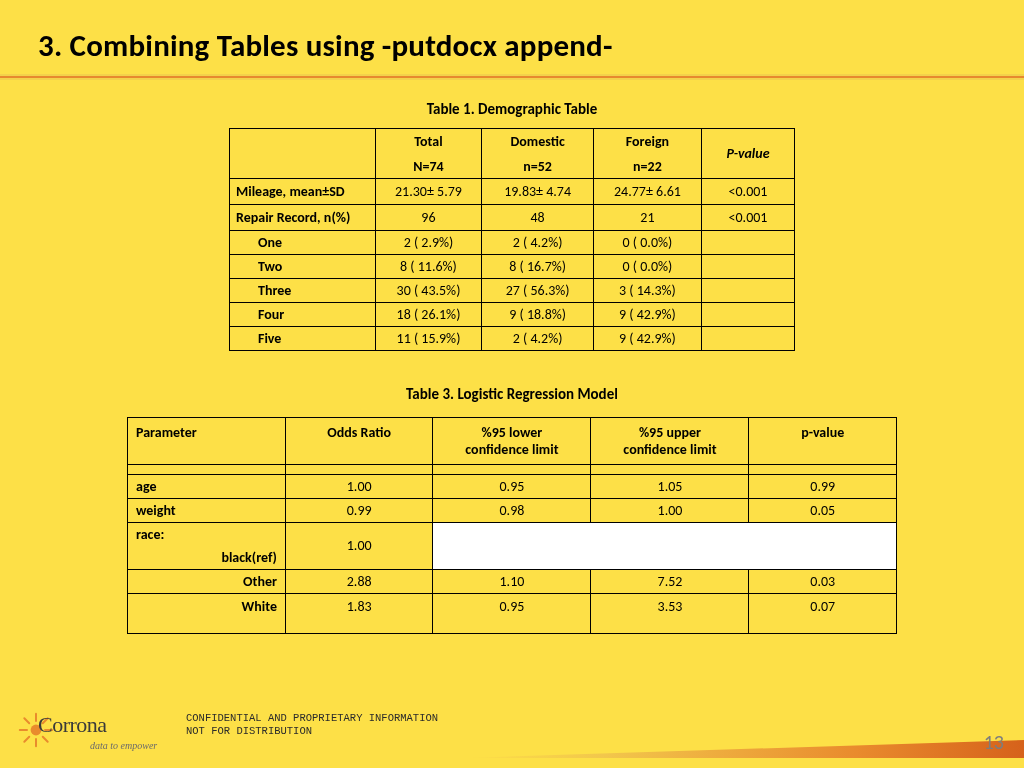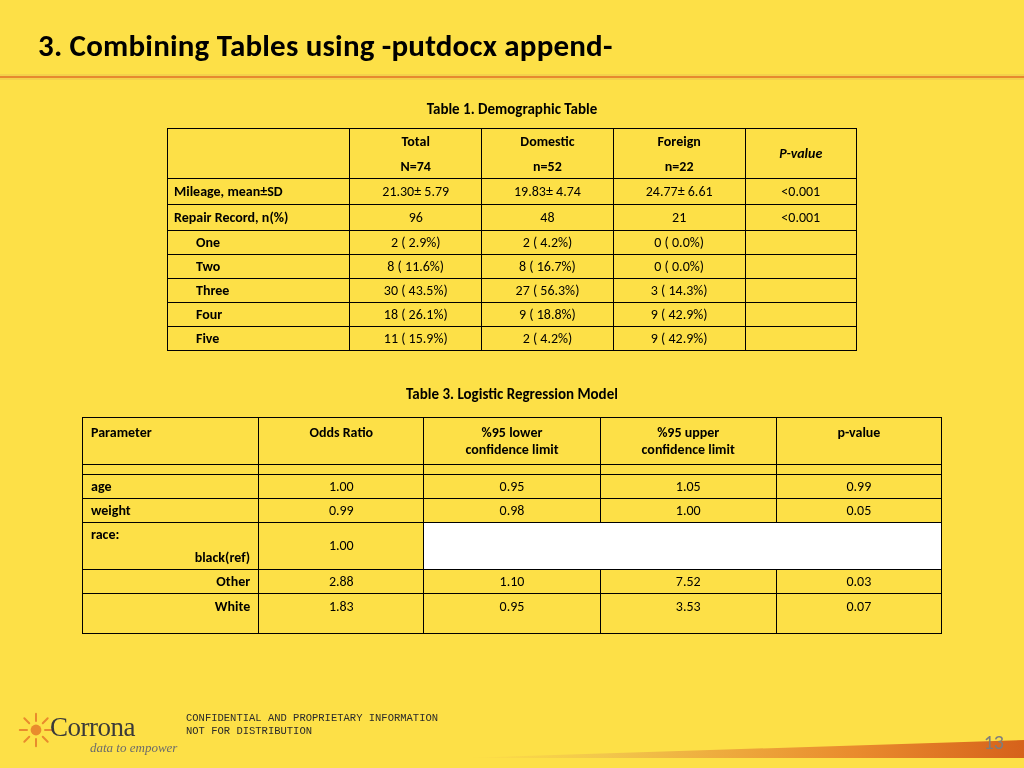--- a/index.html
+++ b/index.html
@@ -44,31 +44,31 @@
   table.tbl {
     border-collapse: collapse;
     margin: 0 auto;
     font-size: 14px;
   }
   table.tbl th, table.tbl td {
     border: 1px solid #000;
     padding: 3px 8px;
     height: 20px;
   }
-  table.t1 { width: 690px; margin: 0 auto; }
+  table.t1 { width: 566px; margin: 0 auto; }
   table.t1 th { text-align: center; font-weight: 700; }
   table.t1 td { text-align: center; }
   table.t1 .rowlabel { text-align: left; font-weight: 700; padding-left: 6px; }
   table.t1 .rowlabel.indent { padding-left: 28px; }
   table.t1 .section td,
   table.t1 tr.hrow td,
   table.t1 tr.hrow th { height: 26px; }
   table.t1 .pval-head { font-style: italic; }
 
-  table.t3 { width: 860px; }
+  table.t3 { width: 770px; }
   table.t3 th { font-weight: 700; vertical-align: top; padding-top:6px; padding-bottom:6px; }
   table.t3 td { text-align: center; }
   table.t3 td.param { text-align: left; font-weight: 700; padding-left: 8px; }
   table.t3 td.param.right { text-align: right; padding-right: 8px; }
   table.t3 tr.spacer td { height: 10px; }
   table.t3 .merged { background:#fff; }
   table.t3 tr.last td { height: 40px; vertical-align: top; padding-top:4px;}
 
   
   .footer {
@@ -100,31 +100,31 @@
   .logo {
     position: absolute;
     left: 18px; bottom: 14px;
     width: 160px; height: 46px;
   }
   .logo .sun {
     position: absolute; left: 0; top: 4px;
     width: 36px; height: 36px;
   }
   .logo .wordmark {
-    position: absolute; left: 32px; top: 4px;
+    position: absolute; left: 20px; top: 4px;
     font-family: Georgia, "Times New Roman", serif;
-    font-size: 27px;
+    font-size: 22px;
     color: #3a3a3a;
     letter-spacing: -0.5px;
   }
   .logo .tagline {
     position: absolute; left: 72px; top: 32px;
     font-family: Georgia, serif;
     font-style: italic;
-    font-size: 13px;
+    font-size: 10px;
     color: #6b6b6b;
   }
 </style>
 </head>
 <body>
 
 <div class="slide">
 
   <div class="title">3. Combining Tables using -putdocx append-</div>
   <div class="rule"></div>

